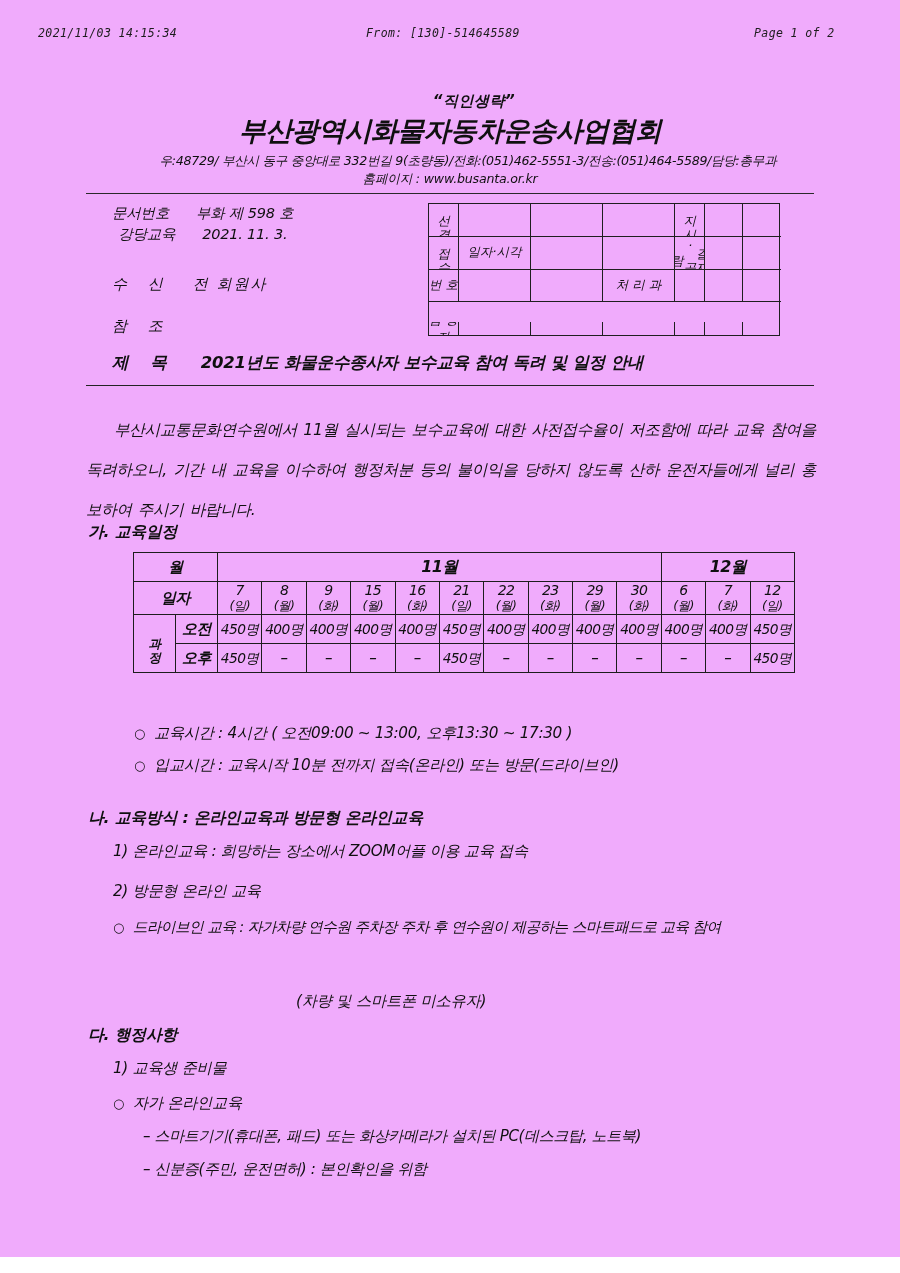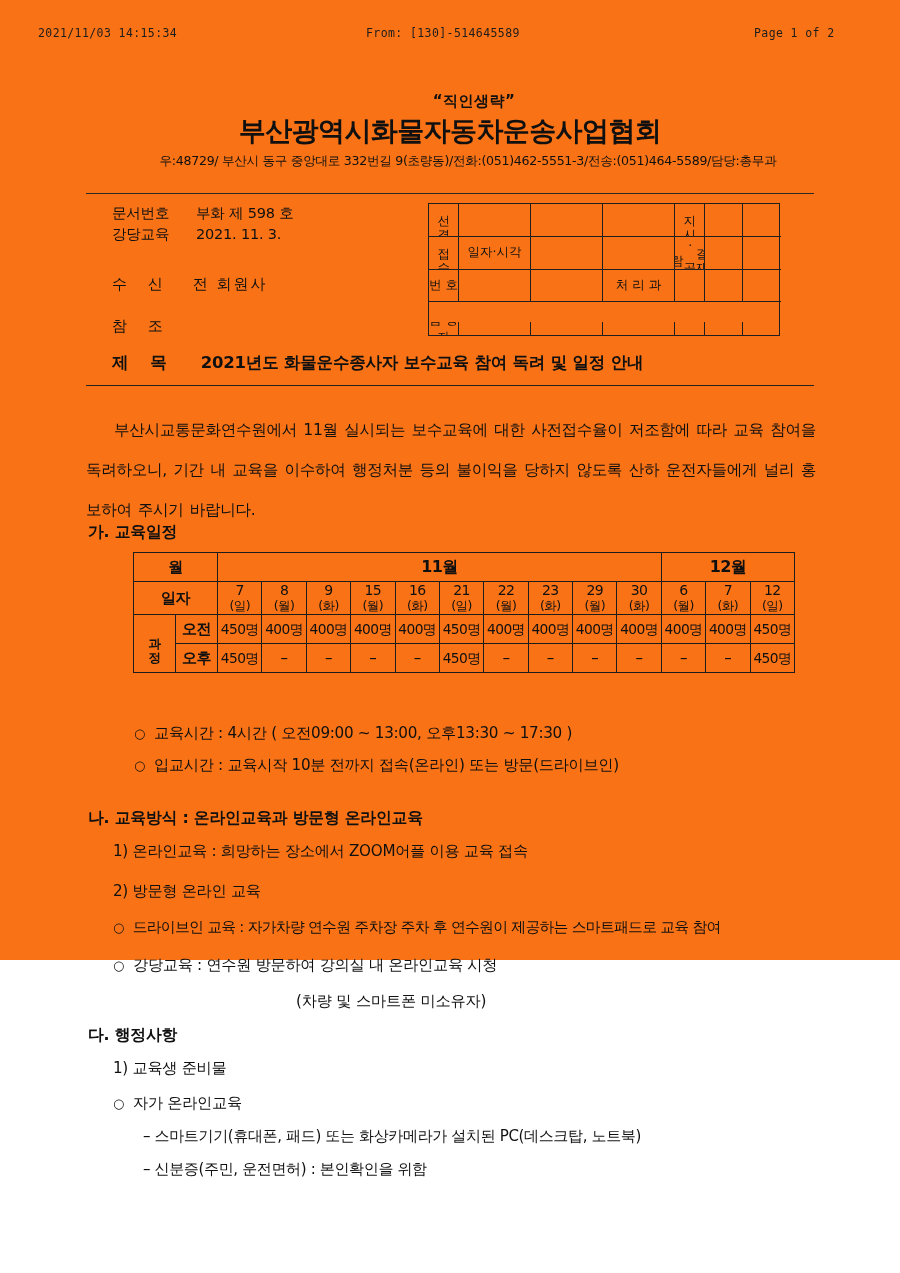--- a/index.html
+++ b/index.html
@@ -13,23 +13,24 @@
     height: 1273px;
     position: relative;
     font-family: "DejaVu Sans", "Liberation Sans", sans-serif;
     color: #101010;
     overflow: hidden;
   }
 
   .page {
     position: relative;
     width: 900px;
-    height: 960px;
-    background: #f97316;
+    height: 1257px;
+    background: #f0abfc;
     box-sizing: border-box;
+    font-style: italic;
   }
 
   
   .fax-header {
     position: absolute;
     top: 26px;
     left: 0;
     width: 900px;
     height: 20px;
     font-family: "DejaVu Sans Mono", "Liberation Mono", monospace;
@@ -84,21 +85,21 @@
 
   
   .meta {
     position: absolute;
     left: 112px;
     top: 203px;
     font-size: 14.5px;
     line-height: 21px;
     letter-spacing: -0.2px;
   }
-  .meta-row { display: flex; white-space: nowrap; }
+  .meta-row { display: flex; white-space: nowrap; justify-content: center; }
   .meta-label { width: 84px; }
   .meta-value { }
 
   .recv {
     position: absolute;
     left: 112px; top: 275px;
     font-size: 15px;
     letter-spacing: -0.2px;
     white-space: nowrap;
   }
@@ -275,20 +276,21 @@
 
   <div class="fax-header">
     <span class="fax-date">2021/11/03 14:15:34</span>
     <span class="fax-from">From: [130]-514645589</span>
     <span class="fax-page">Page 1 of 2</span>
   </div>
 
   <div class="seal-note">“직인생략”</div>
   <div class="org-name">부산광역시화물자동차운송사업협회</div>
   <div class="addr-line1">우:48729/ 부산시 동구 중앙대로 332번길 9(초량동)/전화:(051)462-5551-3/전송:(051)464-5589/담당:총무과</div>
+  <div class="addr-line2">홈페이지 : www.busanta.or.kr</div>
   <div class="rule-top"></div>
 
   <div class="meta">
     <div class="meta-row">
       <span class="meta-label">문서번호</span>
       <span class="meta-value">부화 제 598 호</span>
     </div>
     <div class="meta-row">
       <span class="meta-label">강당교육</span>
       <span class="meta-value">2021. 11.  3.</span>
@@ -473,21 +475,20 @@
     </table>
   </div>
 
   <div class="bullet b-circle bl-time1">교육시간 : 4시간 ( 오전09:00 ~ 13:00,  오후13:30 ~ 17:30 )</div>
   <div class="bullet b-circle bl-time2">입교시간 : 교육시작 10분 전까지 접속(온라인) 또는 방문(드라이브인)</div>
 
   <div class="sec-head sec-b">나. 교육방식 : 온라인교육과 방문형 온라인교육</div>
   <div class="num-item n-b1">1) 온라인교육 : 희망하는 장소에서 ZOOM어플 이용 교육 접속</div>
   <div class="num-item n-b2">2) 방문형 온라인 교육</div>
   <div class="bullet b-circle bl-drive">드라이브인 교육 : 자가차량 연수원 주차장 주차 후 연수원이 제공하는 스마트패드로 교육 참여</div>
-  <div class="bullet b-circle bl-hall">강당교육 : 연수원 방문하여 강의실 내 온라인교육 시청</div>
   <div class="hall-sub">(차량 및 스마트폰 미소유자)</div>
 
   <div class="sec-head sec-c">다. 행정사항</div>
   <div class="num-item n-c1">1) 교육생 준비물</div>
   <div class="bullet b-circle bl-self">자가 온라인교육</div>
   <div class="dash-item d-c1">– 스마트기기(휴대폰, 패드) 또는 화상카메라가 설치된 PC(데스크탑, 노트북)</div>
   <div class="dash-item d-c2">– 신분증(주민, 운전면허) : 본인확인을 위함</div>
 
 </div>
 

